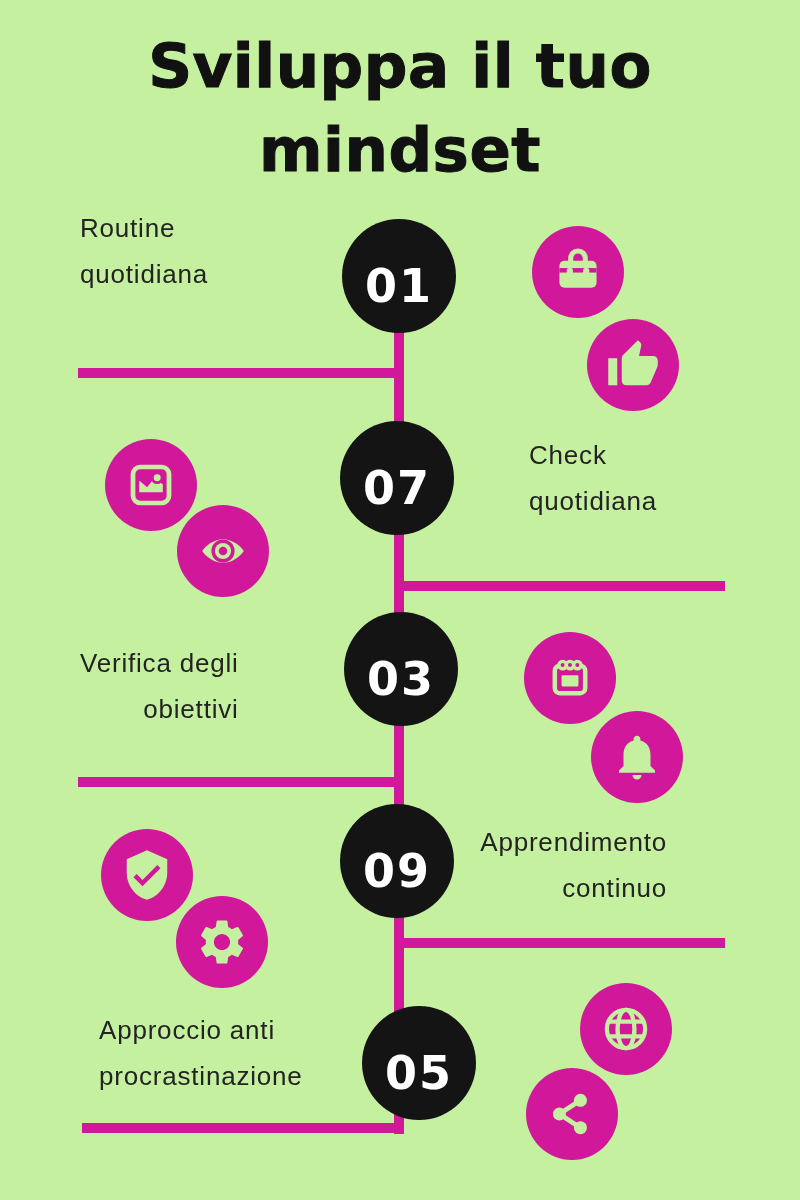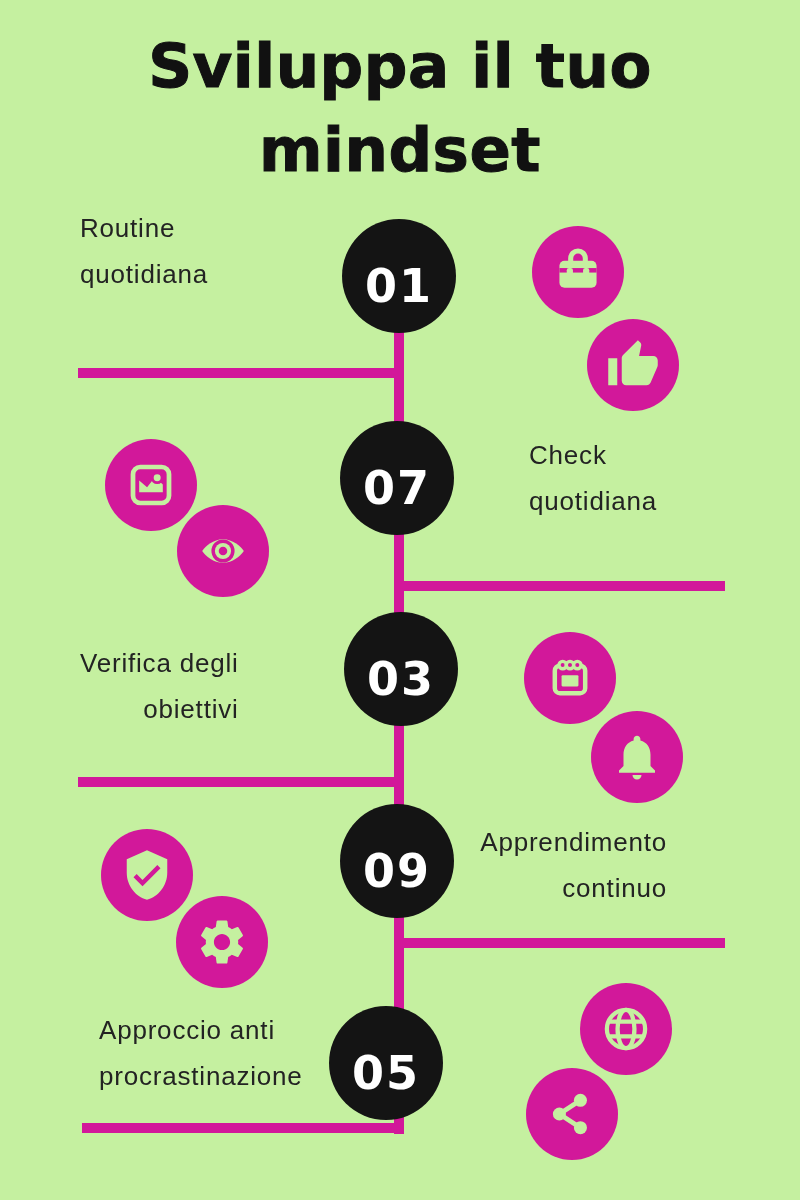--- a/index.html
+++ b/index.html
@@ -54,21 +54,21 @@
     position: absolute;
     width: 114px; height: 114px;
     border-radius: 50%;
     background: var(--node);
     display: flex; align-items: center; justify-content: center;
   }
   .n1 { left: 342px; top: 219px; }
   .n2 { left: 340px; top: 421px; }
   .n3 { left: 344px; top: 612px; }
   .n4 { left: 340px; top: 804px; }
-  .n5 { left: 329px; top: 1006px; }
+  .n5 { left: 362px; top: 1006px; }
   .num {
     font-family: "DejaVu Sans", sans-serif;
     font-weight: 700;
     font-size: 46px;
     letter-spacing: 2px;
     color: var(--number-text);
     margin-top: 20px;
   }
 
   

